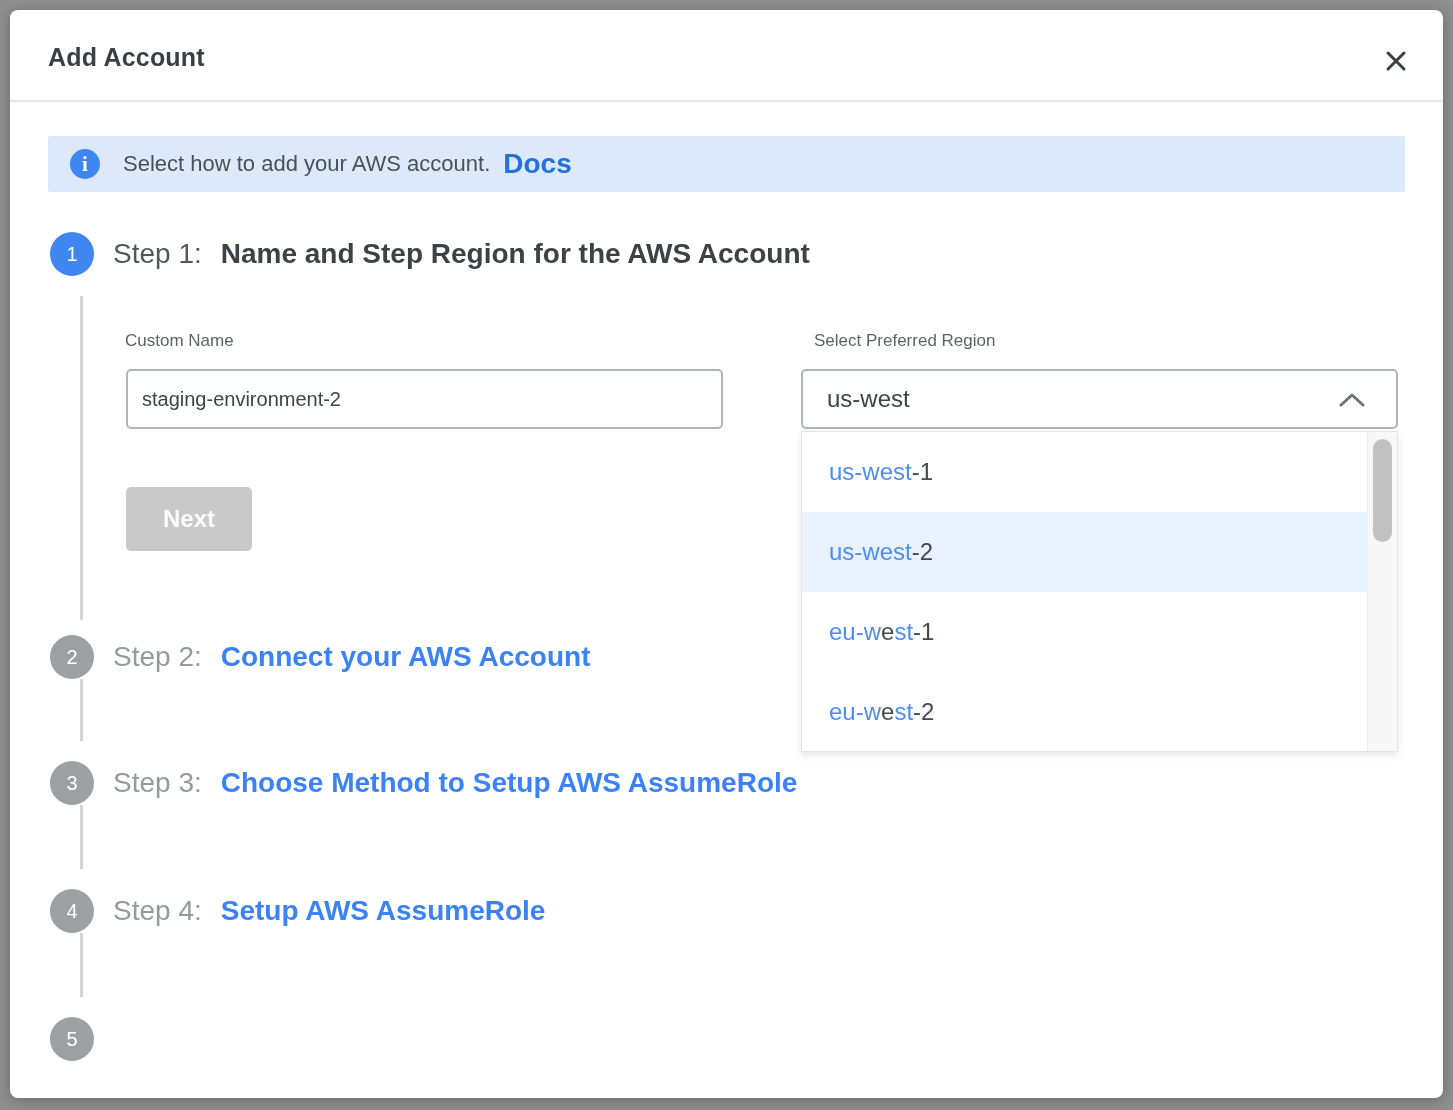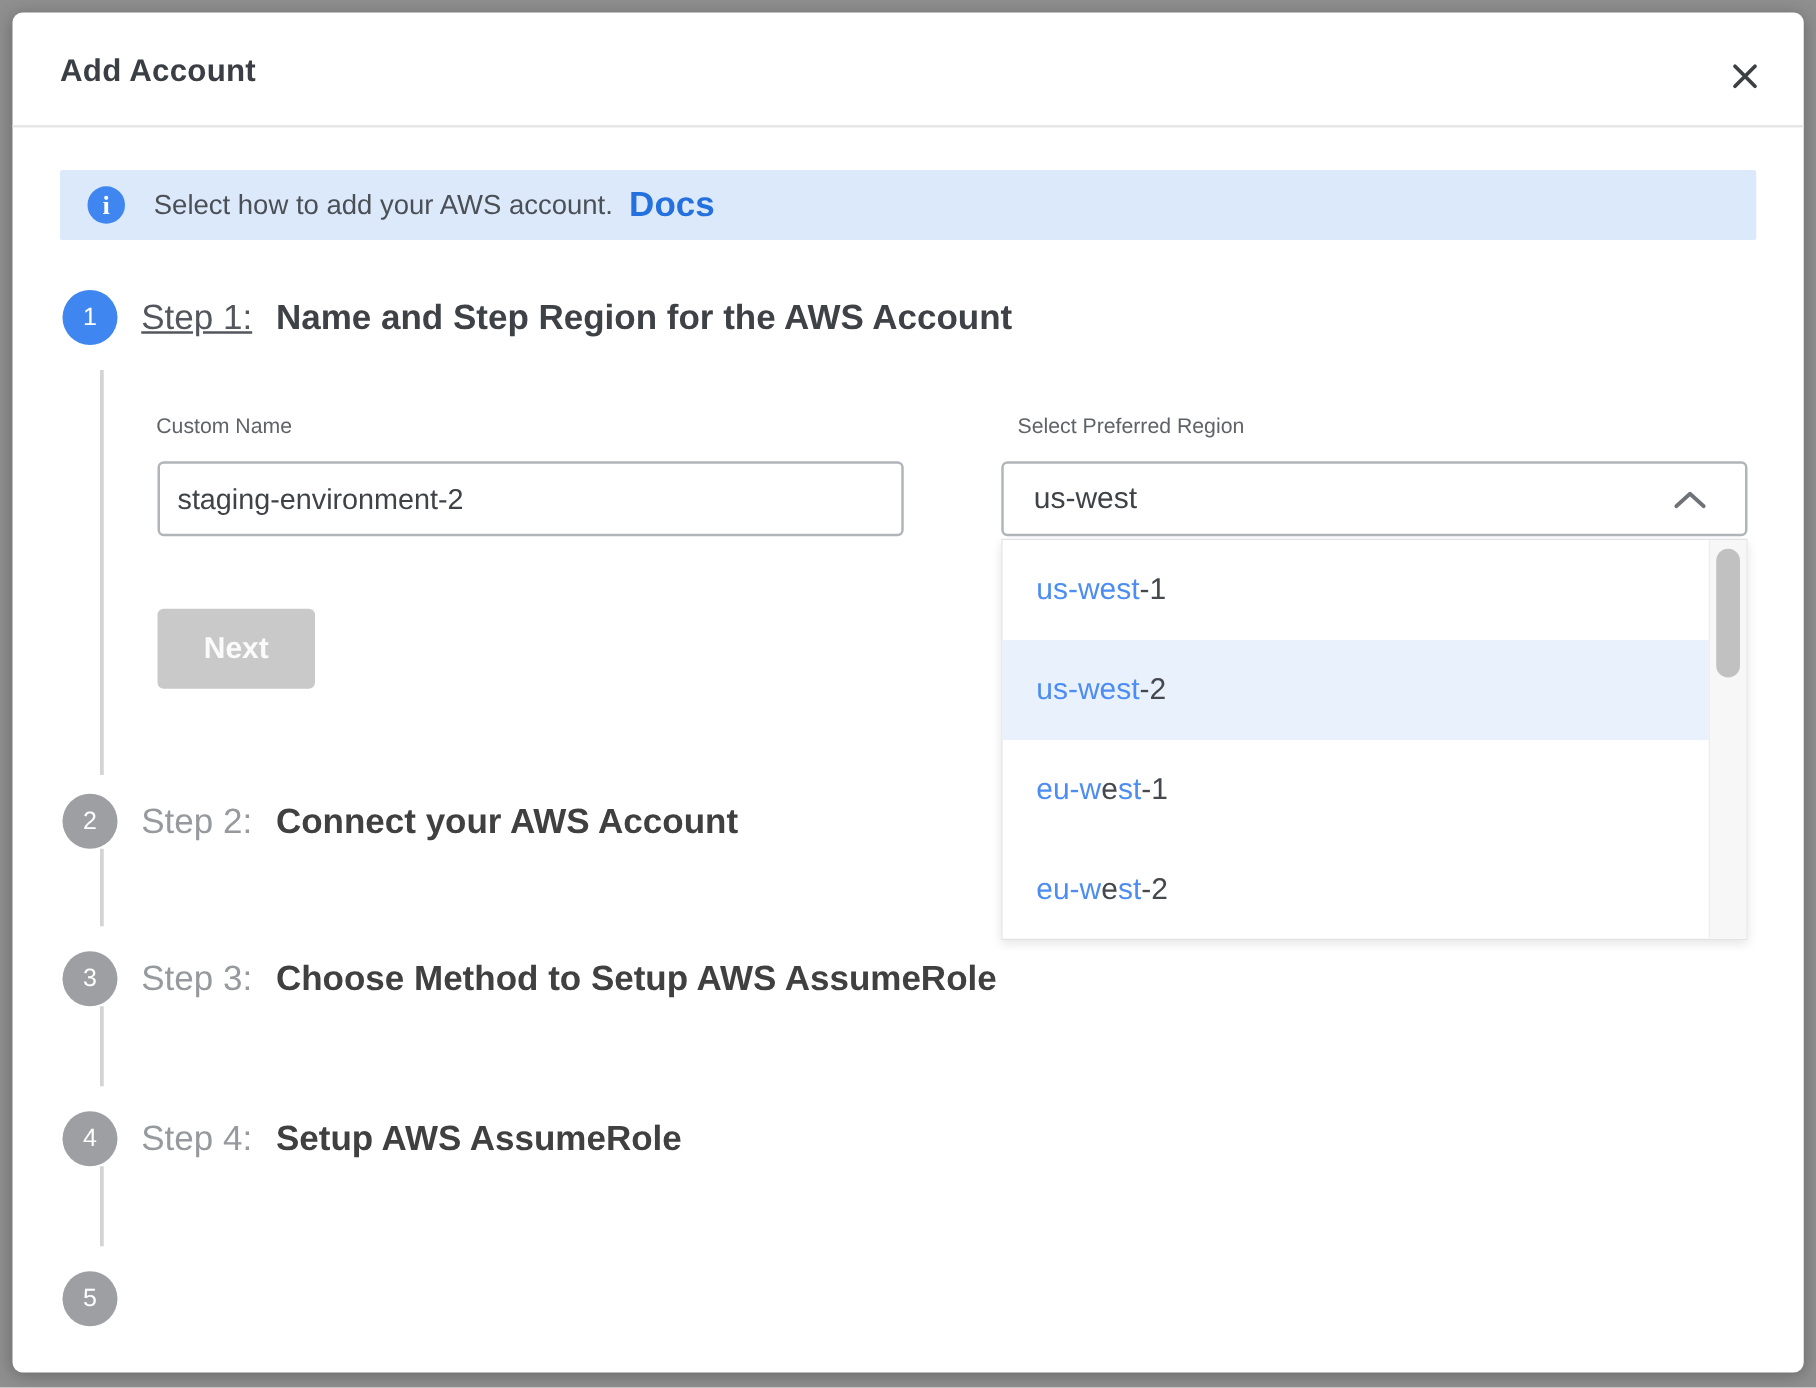--- a/index.html
+++ b/index.html
@@ -47,32 +47,32 @@
   .step-circle{
     width:44px;height:44px;border-radius:50%;flex:0 0 auto;
     display:flex;align-items:center;justify-content:center;
     color:#ffffff;font-size:20px;
   }
   .step-circle.active{background:#3f86f0;}
   .step-circle.inactive{background:#9d9fa2;}
   .step-heading{margin-left:19px;font-size:28px;white-space:nowrap;}
   .step-heading .prefix{font-weight:400;margin-right:19px;}
   .step-heading .title{font-weight:700;}
-  .step-row.active .prefix{color:#53575d;text-decoration:underline;}
+  .step-row.active .prefix{color:#53575d;}
   .step-row.active .title{color:#3e4247;}
   .step-row.inactive .prefix{color:#96999e;text-align:center;}
-  .step-row.inactive .title{color:#404040;text-align:right;}
+  .step-row.inactive .title{color:#3b82f6;text-align:right;}
   .connector{position:absolute;left:70px;width:3px;background:#d4d4d4;}
   
   .field-label{position:absolute;font-size:17px;color:#5f6368;}
   .text-input{
     position:absolute;height:60px;box-sizing:border-box;
     border:2px solid #b0b5ba;border-radius:5px;background:#fff;
     font-family:"Liberation Sans",sans-serif;
-    font-size:23px;color:#3f4348;outline:none;
+    font-size:20px;color:#3f4348;outline:none;
   }
   #custom-name{left:116px;top:359px;width:597px;padding:0 14px;}
   #region-select{left:791px;top:359px;width:597px;padding:0 56px 0 24px;font-size:24px;}
   .chevron-wrap{
     position:absolute;left:1322px;top:372px;width:40px;height:34px;
     display:flex;align-items:center;justify-content:center;cursor:pointer;background:transparent;border:none;padding:0;
   }
   .next-btn{
     position:absolute;left:116px;top:477px;width:126px;height:64px;
     background:#c9c9c9;border:none;border-radius:5px;

